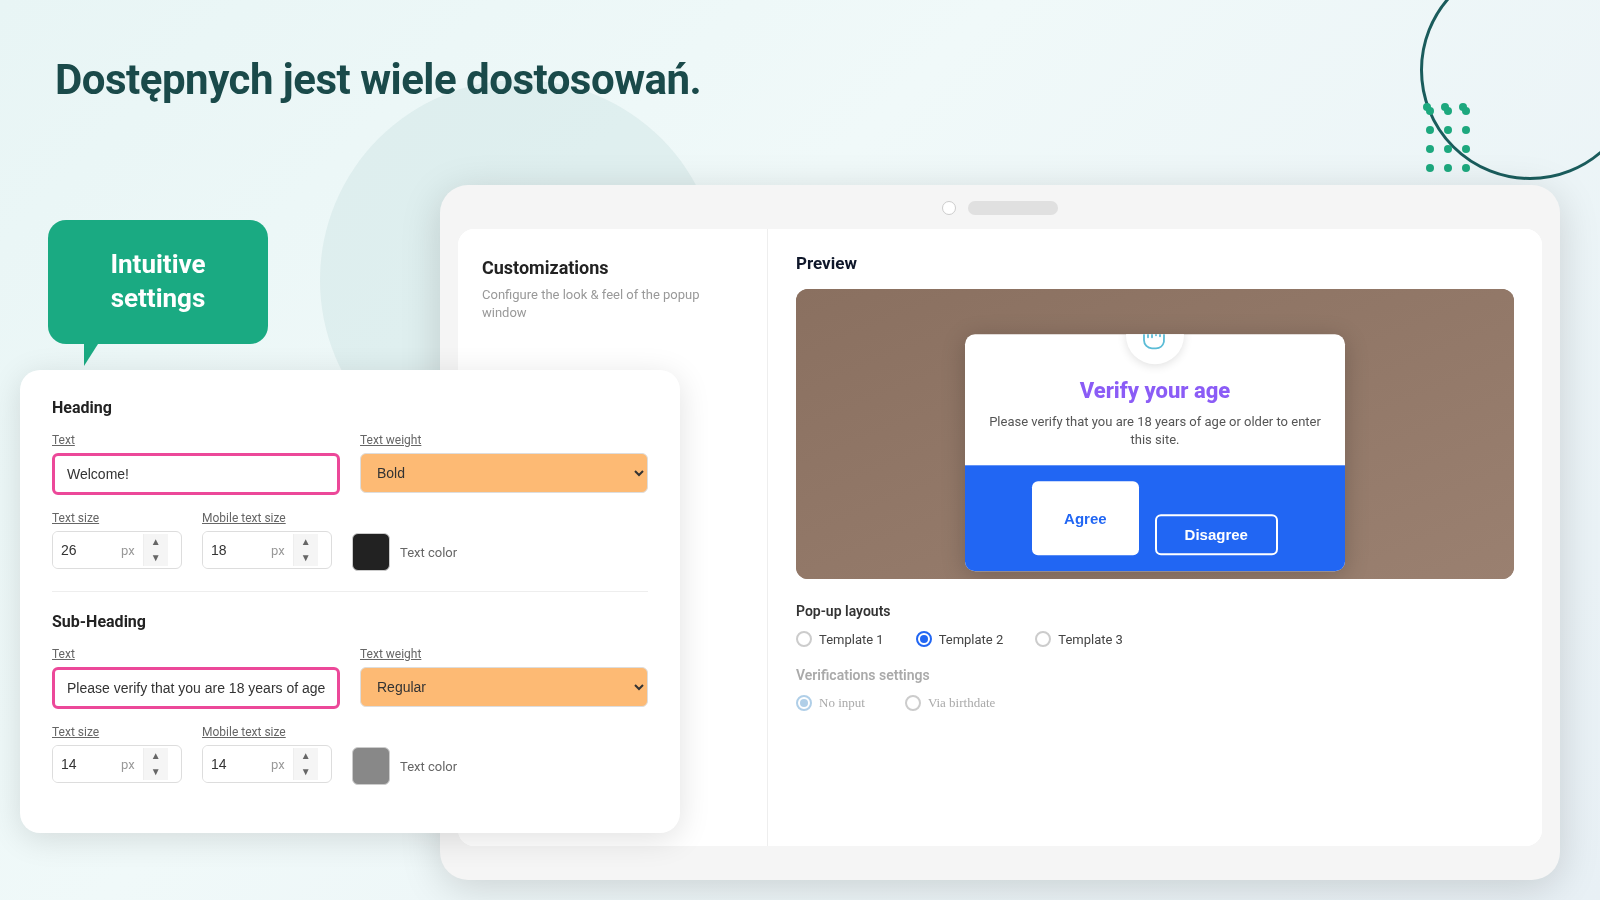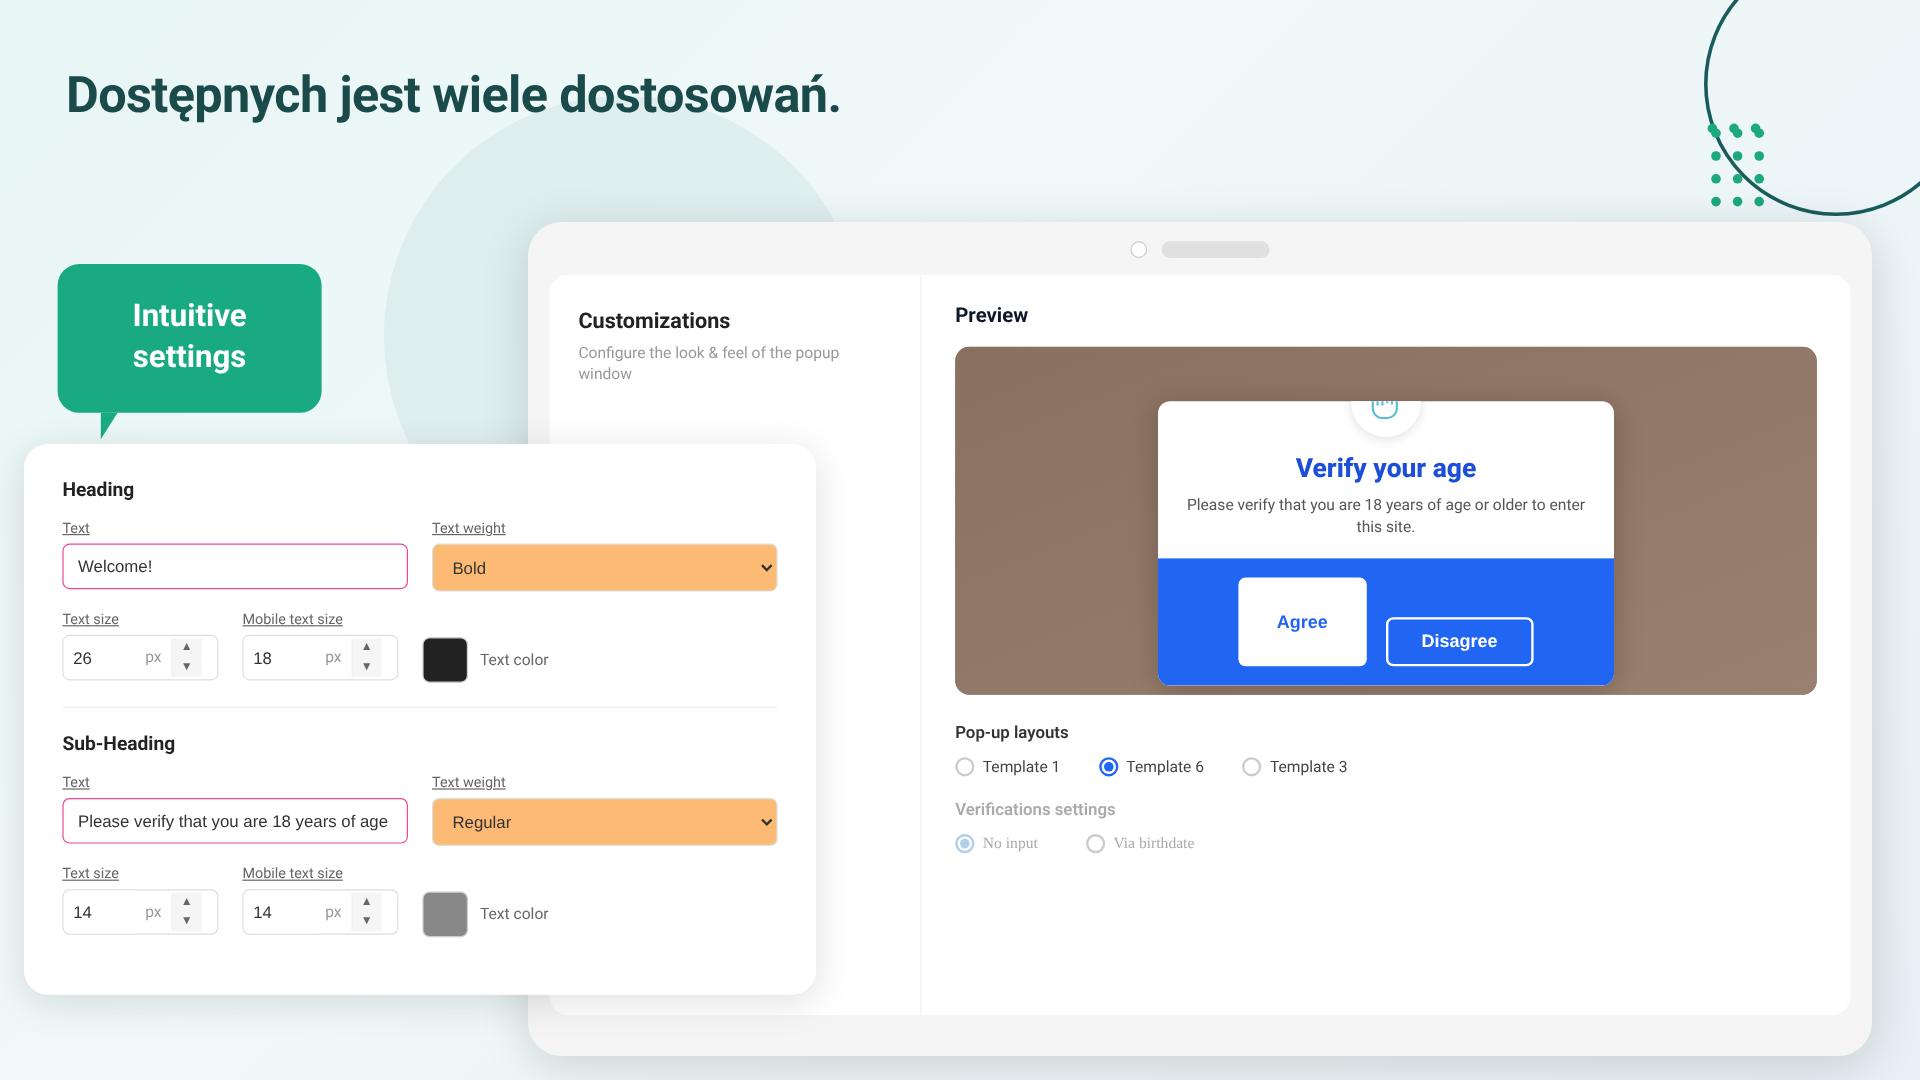--- a/index.html
+++ b/index.html
@@ -204,21 +204,21 @@
       align-items: center;
       justify-content: center;
       box-shadow: 0 2px 10px rgba(0,0,0,0.12);
     }
     .popup-card-content {
       padding: 44px 24px 0 24px;
     }
     .popup-verify-title {
       font-size: 22px;
       font-weight: 800;
-      color: #1d4ed8;
+      color: #8b5cf6;
       margin-bottom: 10px;
     }
     .popup-verify-desc {
       font-size: 13px;
       color: #555;
       line-height: 1.4;
       margin-bottom: 0;
     }
     .popup-buttons {
       background: #2166f3;
@@ -347,21 +347,21 @@
       flex-direction: column;
       flex: 1;
     }
     .form-label {
       font-size: 12px;
       color: #666;
       margin-bottom: 6px;
       text-decoration: underline;
     }
     .form-input {
-      border: 1px solid #ec4899;
+      border: 3px solid #ec4899;
       border-radius: 6px;
       padding: 10px 12px;
       font-size: 14px;
       color: #333;
       outline: none;
       width: 100%;
     }
     .form-select {
       border: 1px solid #ddd;
       border-radius: 6px;
@@ -502,21 +502,21 @@
         <div class="layouts-title">Pop-up layouts</div>
         <div class="layouts-options">
           <div class="layout-option">
             <div class="radio-outer"></div>
             <span>Template 1</span>
           </div>
           <div class="layout-option">
             <div class="radio-outer selected">
               <div class="radio-inner"></div>
             </div>
-            <span>Template 6</span>
+            <span>Template 2</span>
           </div>
           <div class="layout-option">
             <div class="radio-outer"></div>
             <span>Template 3</span>
           </div>
         </div>
       </div>
 
       <div class="verif-section">
         <div class="verif-title">Verifications settings</div>

